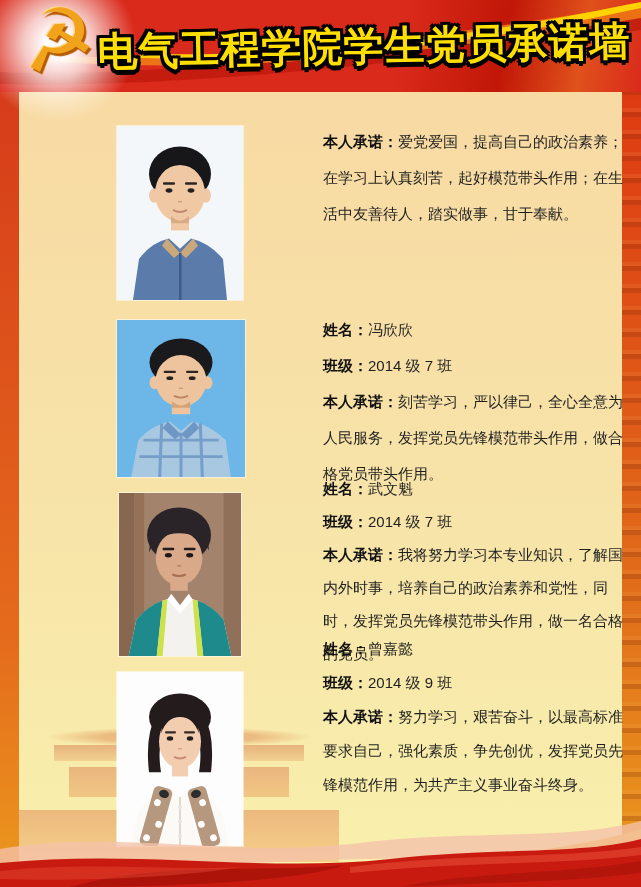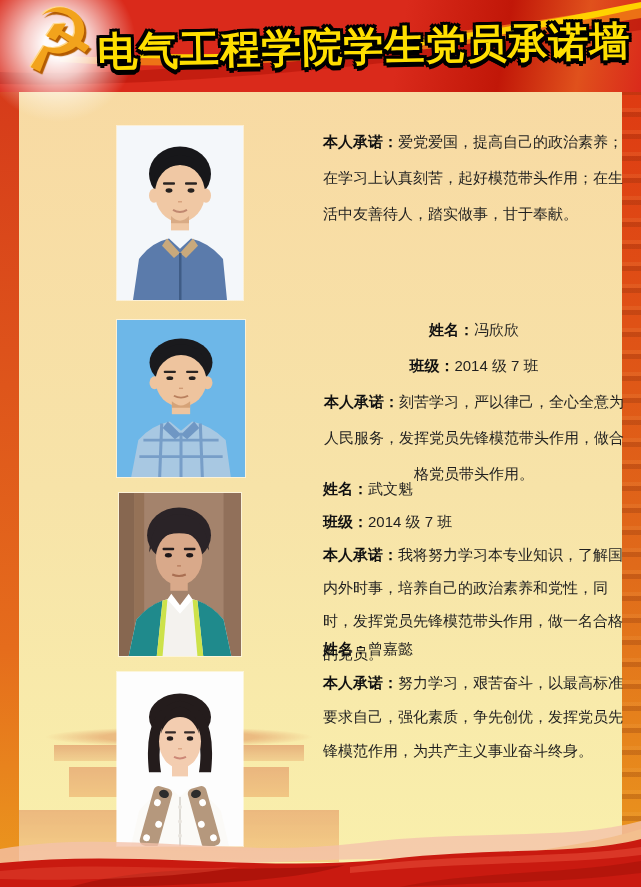--- a/index.html
+++ b/index.html
@@ -38,21 +38,21 @@
   .photo svg{display:block;width:100%;height:100%;}
   .photo1{left:117px;top:126px;width:126px;height:174px;}
   .photo2{left:117px;top:320px;width:128px;height:157px;}
   .photo3{left:119px;top:493px;width:122px;height:163px;}
   .photo4{left:117px;top:672px;width:126px;height:174px;}
   .info{position:absolute;left:323px;width:302px;z-index:2;color:var(--text,#1f1f1f);
     font-size:15px;line-height:36px;}
   .info p{margin:0;}
   .info b{font-weight:bold;color:#111;}
   .info1{top:124px;}
-  .info2{top:312px;text-align:center;}
+  .info2{top:312px;}
   .info3{top:472px;line-height:33px;}
   .info4{top:632px;line-height:34px;}
   
   .ribbon{position:absolute;left:0;bottom:0;width:641px;height:78px;z-index:5;}
   .ribbon svg{display:block;width:100%;height:100%;}
 </style>
 </head>
 <body>
 
 <div id="poster">
@@ -193,20 +193,21 @@
         <rect x="77" y="112" width="19" height="60" rx="5" fill="#b5987d"></rect>
         <circle cx="89" cy="128" r="3.4" fill="#ffffff"></circle>
           <circle cx="82" cy="148" r="3.4" fill="#ffffff"></circle>
           <circle cx="90" cy="164" r="3.4" fill="#ffffff"></circle>
         <ellipse cx="85" cy="118" rx="5" ry="4" fill="#2c2c2c"></ellipse>
       </g>
     </svg>
   </figure>
   <div class="info info4">
     <p><b>姓名：</b><span>曾嘉懿</span></p>
+    <p><b>班级：</b><span>2014 级 9 班</span></p>
     <p><b>本人承诺：</b><span>努力学习，艰苦奋斗，以最高标准要求自己，强化素质，争先创优，发挥党员先锋模范作用，为共产主义事业奋斗终身。</span></p>
   </div>
 
   <div class="ribbon">
     <svg viewBox="0 0 641 78" preserveAspectRatio="none">
       <path d="M430,58 C520,44 590,36 641,20 L641,54 L430,64 Z" fill="#f0b429"></path>
       <path d="M0,40 C120,20 230,50 360,34 C470,20 570,32 641,12 L641,38 C540,54 420,46 300,52 C180,58 80,54 0,58 Z" fill="#f3c2aa" opacity="0.78"></path>
       <path d="M0,54 C140,40 260,64 390,50 C500,38 580,46 641,30 L641,78 L0,78 Z" fill="#c91a10"></path>
       <path d="M70,78 C160,52 260,64 345,56 C300,72 180,78 70,78 Z" fill="#9c0f06" opacity="0.6"></path>
       <path d="M400,78 C470,62 560,66 641,52 L641,64 C560,74 470,74 400,78 Z" fill="#9c0f06" opacity="0.45"></path>

